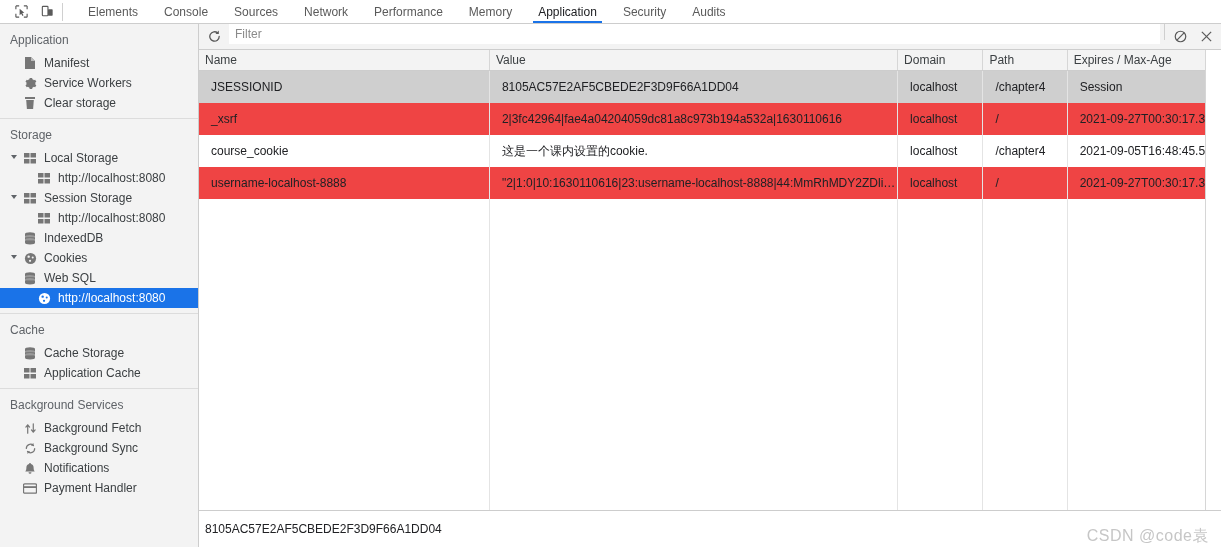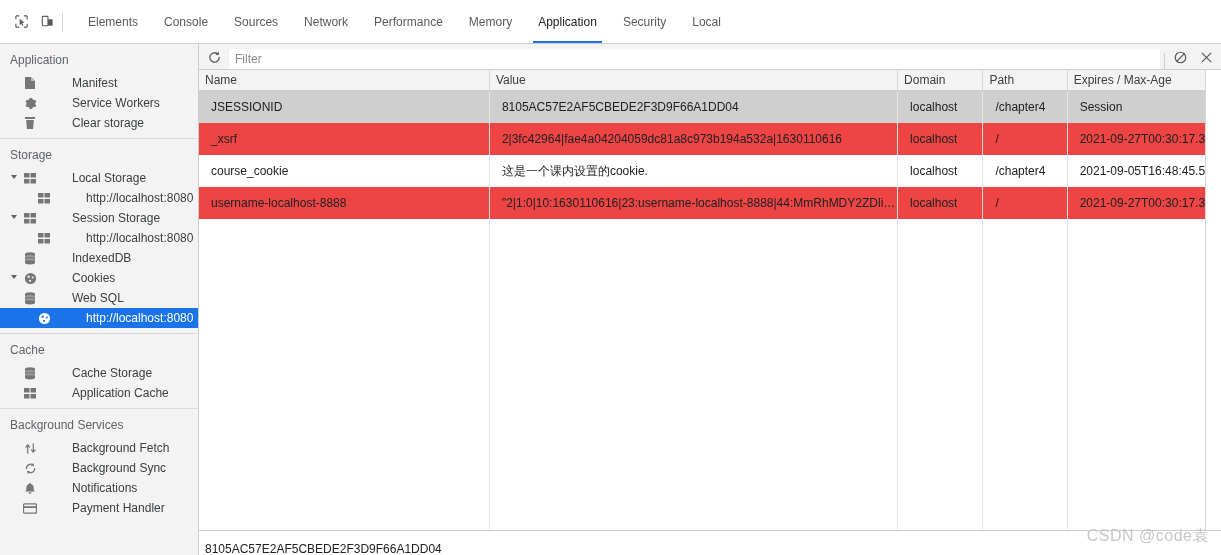--- a/index.html
+++ b/index.html
@@ -12,21 +12,21 @@
     height: 555px;
     font-family: "Liberation Sans", sans-serif;
     font-size: 12px;
     color: #333333;
     overflow: hidden;
     position: relative;
   }
 
   
   .devtools-tabbar {
-    height: 44px;
+    height: 24px;
     display: flex;
     align-items: stretch;
     background: #ffffff;
     border-bottom: 1px solid #cdcdcd;
     box-sizing: border-box;
   }
   .tool-icons {
     display: flex;
     align-items: center;
     padding: 0 6px 0 8px;
@@ -100,21 +100,20 @@
   }
   .sb-item {
     display: flex;
     align-items: center;
     height: 20px;
     padding-left: 22px;
     font-size: 12px;
     color: #3c4043;
     cursor: pointer;
     white-space: nowrap;
-    gap: 28px;
   }
   .sb-item.lvl2 { padding-left: 36px; }
   .sb-item.selected {
     background: #1a73e8;
     color: #ffffff;
   }
   .sb-arrow {
     position: absolute;
     left: 12px;
     width: 0;
@@ -139,21 +138,21 @@
   .panel {
     flex: 1;
     display: flex;
     flex-direction: column;
     min-width: 0;
     background: #ffffff;
   }
   .filterbar {
     height: 26px;
     display: flex;
-    align-items: flex-end;
+    align-items: flex-start;
     border-bottom: 1px solid #cdcdcd;
     background: #f3f3f3;
     padding: 0 2px;
     box-sizing: border-box;
   }
   .fb-btn {
     width: 26px;
     height: 24px;
     display: flex;
     align-items: center;
@@ -285,21 +284,21 @@
   </div>
   <div class="tabs">
     <div class="tab">Elements</div>
     <div class="tab">Console</div>
     <div class="tab">Sources</div>
     <div class="tab">Network</div>
     <div class="tab">Performance</div>
     <div class="tab">Memory</div>
     <div class="tab active">Application</div>
     <div class="tab">Security</div>
-    <div class="tab">Local</div>
+    <div class="tab">Audits</div>
   </div>
 </div>
 
 <div class="body-row">
 
   <div class="sidebar">
 
     <div class="sb-section-title">Application</div>
     <div class="sb-item-wrap">
       <div class="sb-item">

